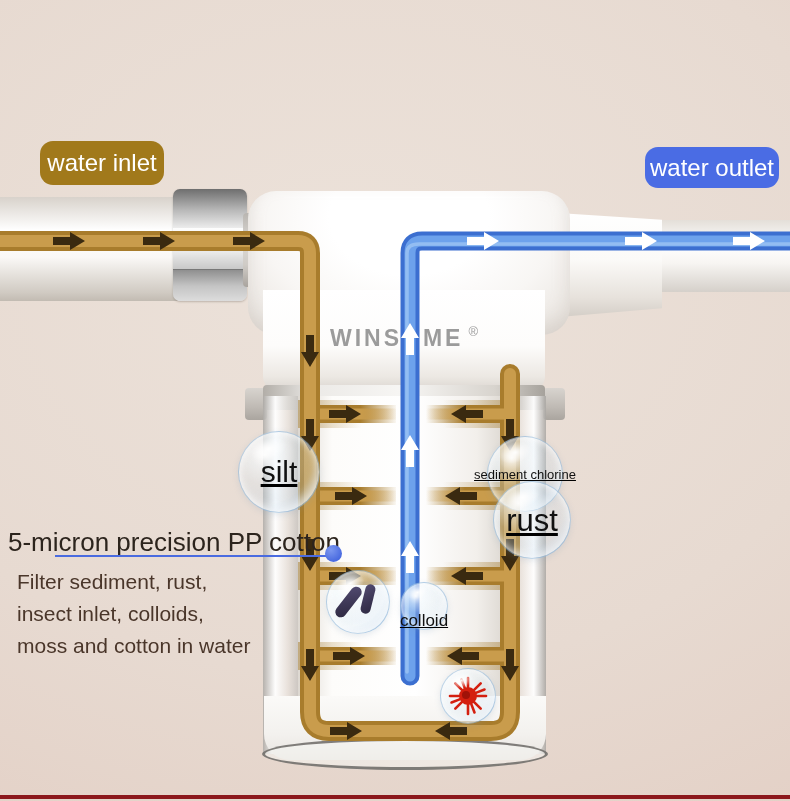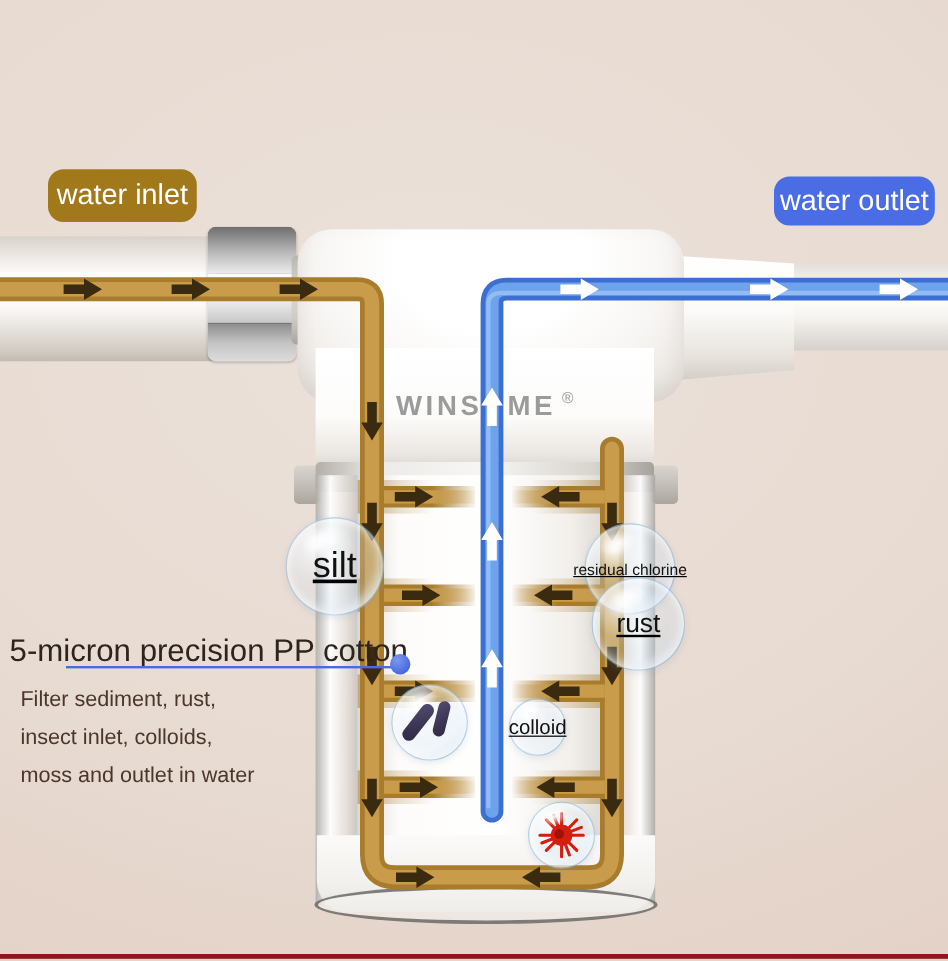--- a/index.html
+++ b/index.html
@@ -64,21 +64,21 @@
     background:radial-gradient(ellipse, rgba(255,255,255,.95), rgba(255,255,255,0) 70%);}
   .bubble .lbl{position:relative;color:#111;white-space:nowrap;line-height:1;}
   .rod{position:absolute;border-radius:6px;background:linear-gradient(135deg,#534c72 0%,#3b3553 60%,#2e2942 100%);}
 
   
   .badge{z-index:50;display:flex;align-items:center;justify-content:center;color:#fff;
     font-size:24px;border-radius:13px;}
   .badge.inlet{left:40px;top:141px;width:124px;height:44px;background:#a1791b;}
   .badge.outlet{left:645px;top:147px;width:134px;height:41px;background:#4a6ce4;}
   .callout-title{left:8px;top:527px;z-index:50;font-size:26px;color:#2c241d;}
-  .callout-body{left:17px;top:566px;z-index:50;font-size:18px;line-height:32px;color:#4a362a;}
+  .callout-body{left:17px;top:566px;z-index:50;font-size:21px;line-height:32px;color:#4a362a;}
   .leader{left:55px;top:555px;width:278px;height:2px;background:#4a6be0;z-index:50;}
   .leader-dot{left:325px;top:545px;width:17px;height:17px;border-radius:50%;z-index:50;
     background:radial-gradient(circle at 35% 30%,#7b97ef,#4a6be0 70%);}
 
   .redline{left:0;top:795px;width:790px;height:4px;background:#8c181c;z-index:4;}
 </style>
 </head>
 <body>
 
 <div id="stage">
@@ -186,32 +186,32 @@
       <use href="#arr" transform="translate(410,340) rotate(-90)"></use>
       <use href="#arr" transform="translate(410,452) rotate(-90)"></use>
       <use href="#arr" transform="translate(410,558) rotate(-90)"></use>
     </g>
   </svg>
 
   <div class="abs bubble" style="left:238px;top:431px;width:80px;height:80px;">
     <span class="lbl" style="font-size:30px;">silt</span>
   </div>
   <div class="abs bubble" style="left:487px;top:436px;width:74px;height:74px;">
-    <span class="lbl" style="font-size:13px;">residual chlorine</span>
+    <span class="lbl" style="font-size:13px;">sediment chlorine</span>
   </div>
   <div class="abs bubble" style="left:493px;top:481px;width:76px;height:76px;">
-    <span class="lbl" style="font-size:22px;">rust</span>
+    <span class="lbl" style="font-size:31px;">rust</span>
   </div>
   <div class="abs bubble" style="left:326px;top:570px;width:62px;height:62px;">
     <span>
       <span class="rod" style="left:16px;top:13px;width:11px;height:36px;transform:rotate(38deg);"></span>
       <span class="rod" style="left:36px;top:13px;width:10px;height:30px;transform:rotate(14deg);"></span>
     </span>
   </div>
-  <div class="abs bubble" style="left:424px;top:582px;width:46px;height:46px;">
+  <div class="abs bubble" style="left:400px;top:582px;width:46px;height:46px;align-items:flex-end;">
     <span class="lbl" style="font-size:17px;">colloid</span>
   </div>
   <div class="abs bubble" style="left:440px;top:668px;width:54px;height:54px;">
     <svg width="44" height="44" viewBox="-22 -22 44 44">
       <g stroke="#d41f0f" stroke-width="2.6" stroke-linecap="round">
         <line x1="0" y1="-9" x2="0" y2="-18"></line>
           <line x1="0" y1="9" x2="0" y2="18"></line>
         <line x1="-9" y1="0" x2="-18" y2="0"></line>
           <line x1="9" y1="0" x2="18" y2="0"></line>
         <line x1="-6.4" y1="-6.4" x2="-12.7" y2="-12.7"></line>
@@ -234,16 +234,16 @@
   <div class="abs badge outlet">
     <span>water outlet</span>
   </div>
 
   <div class="abs callout-title">5-micron precision PP cotton</div>
   <div class="abs leader"></div>
   <div class="abs leader-dot"></div>
   <div class="abs callout-body">
     <div>Filter sediment, rust,</div>
     <div>insect inlet, colloids,</div>
-    <div>moss and outlet in water</div>
+    <div>moss and cotton in water</div>
   </div>
 
 </div>
 
 </body></html>

